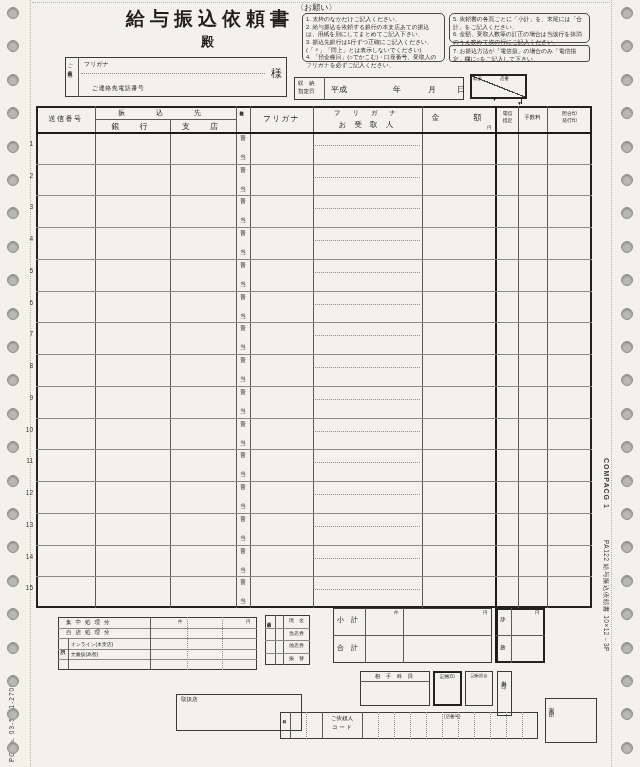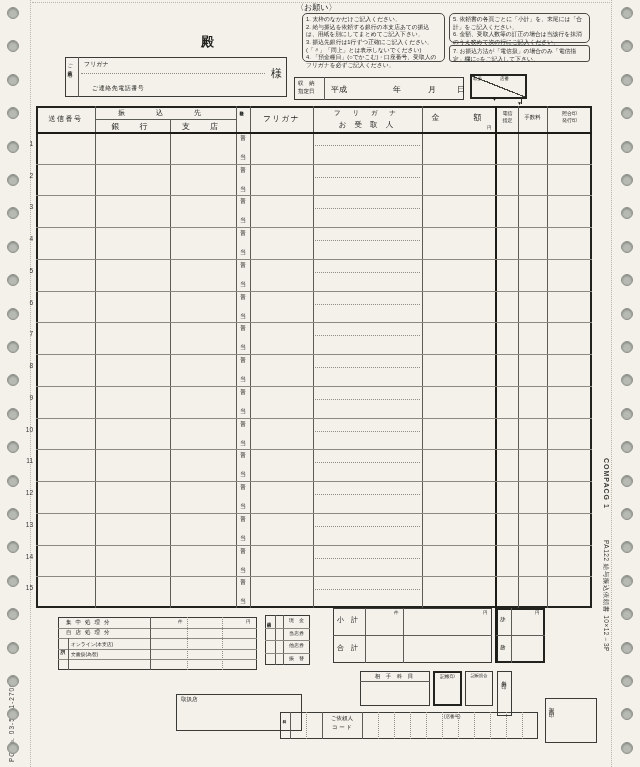--- a/index.html
+++ b/index.html
@@ -29,20 +29,21 @@
 </style>
 </head>
 <body>
 
 <div id="paper">
 
   <div class="perf" style="left:30px;top:0;height:767px;"></div>
   <div class="perf" style="left:611px;top:0;height:767px;"></div>
   <div class="perfh" style="left:32px;top:2px;width:578px;"></div>
 
+  <div class="t c" style="left:112px;top:6px;width:196px;font-size:19px;font-weight:bold;letter-spacing:5px;">給与振込依頼書</div>
   <div class="t" style="left:201px;top:33px;font-size:13px;font-weight:bold;">殿</div>
 
   <div class="t" style="left:296px;top:2px;font-size:8px;font-weight:normal;">〈お願い〉</div>
   <div class="notice" id="noticeLeft" style="left:302px;top:13px;width:143px;height:49px;">
       <div class="" style="white-space: normal;">1. 太枠のなかだけご記入ください。</div>
       <div class="" style="white-space: normal;">2. 給与振込を依頼する銀行の本支店あての振込は、用紙を別にしてまとめてご記入下さい。</div>
       <div class="" style="white-space: normal;">3. 振込先銀行は1行ずつ正確にご記入ください。(「〃」「同上」とは表示しないでください)</div>
       <div class="" style="white-space: normal;">4. 「預金種目」(○でかこむ)・口座番号、受取人のフリガナを必ずご記入ください。</div>
     </div>
   <div class="notice" id="noticeRight" style="left:449px;top:13px;width:141px;height:30px;">

